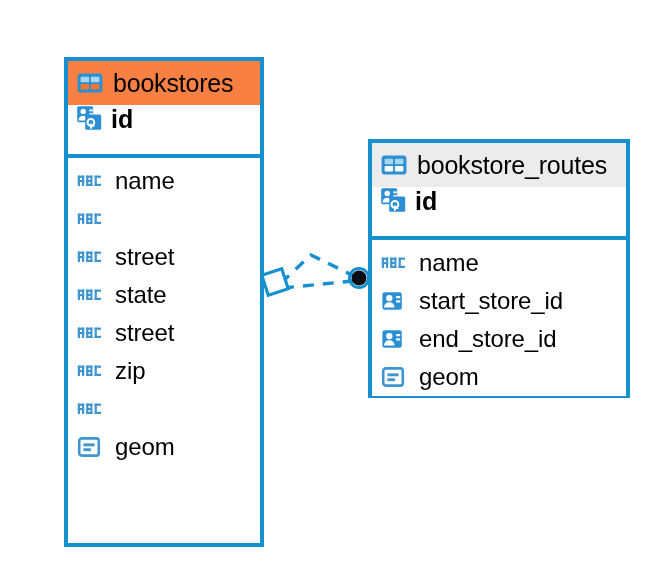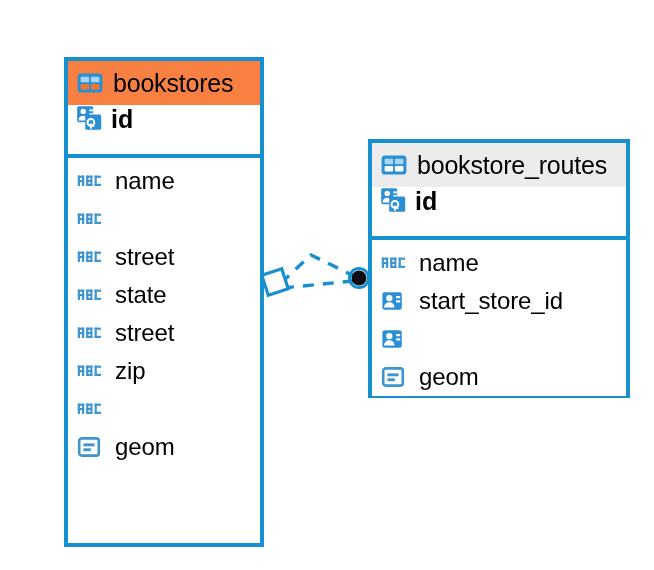--- a/index.html
+++ b/index.html
@@ -400,20 +400,21 @@
       <div class="field-row">
         <span class="icon">
           <svg width="26" height="22" viewBox="0 0 26 22">
             <rect x="1.4" y="2.2" width="19.4" height="17.6" rx="2.2" fill="#2b8fd4"></rect>
             <circle cx="8.3" cy="8.1" r="3.2" fill="#ffffff"></circle>
             <path d="M3.1 17.6c0-3.5 2.3-5.4 5.2-5.4s5.2 1.9 5.2 5.4z" fill="#ffffff"></path>
             <rect x="15.1" y="6.0" width="4.1" height="2.2" fill="#ffffff"></rect>
             <rect x="15.1" y="10.3" width="4.1" height="2.2" fill="#ffffff"></rect>
           </svg>
         </span>
+        <span class="field-label">end_store_id</span>
       </div>
 
       <div class="field-row">
         <span class="icon">
           <svg width="26" height="24" viewBox="0 0 26 24">
             <rect x="2.2" y="3.4" width="19.6" height="17.2" rx="2.6" fill="#ffffff" stroke="#3e95d0" stroke-width="2.6"></rect>
             <rect x="6.4" y="8.4" width="11.2" height="2.9" fill="#3e95d0"></rect>
             <rect x="6.4" y="13.3" width="7.4" height="2.9" fill="#3e95d0"></rect>
           </svg>
         </span>

